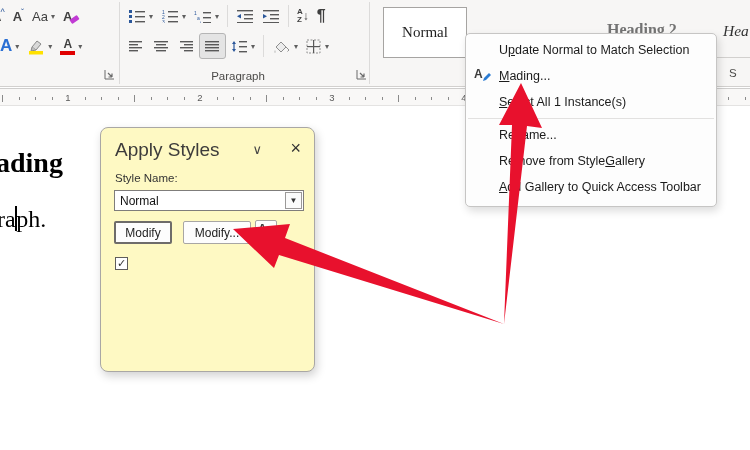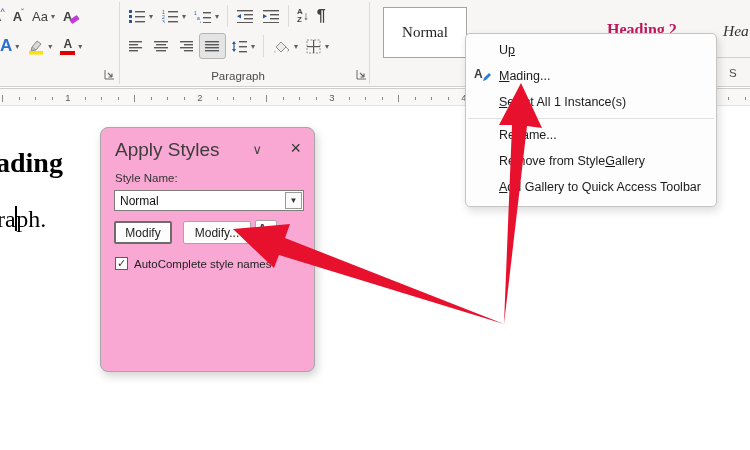--- a/index.html
+++ b/index.html
@@ -34,21 +34,21 @@
   .launcher { position:absolute; width:12px; height:12px; }
 
   
   .style-normal { position:absolute; left:383px; top:7px; width:84px; height:51px;
                   background:#fff; border:1px solid #a6a4a2; display:flex;
                   align-items:center; justify-content:center;
                   font-family:"Liberation Serif", serif; font-size:15px; color:#1f1f1f; }
   .gal-h1 { position:absolute; left:494px; top:19px; font-family:"Liberation Serif", serif;
             font-weight:bold; font-size:17px; color:#262626; white-space:nowrap; }
   .gal-h2 { position:absolute; left:607px; top:21px; font-family:"Liberation Serif", serif;
-            font-weight:bold; font-size:16px; color:#be185d; white-space:nowrap; }
+            font-weight:bold; font-size:16px; color:#737373; white-space:nowrap; }
   .gal-h3 { position:absolute; left:723px; top:22px; font-family:"Liberation Serif", serif;
             font-style:italic; font-size:15.5px; color:#333; white-space:nowrap; }
   .gal-bottom-line { position:absolute; left:717px; top:57px; width:33px; height:1px; background:#d2d0ce; }
   .styles-label { position:absolute; left:729px; top:67px; font-size:11.5px; color:#4b4a48; }
 
   
   .ruler { position:absolute; left:0; top:88px; width:750px; height:18px;
            background:#f9f8f7; border-top:1px solid #cfcecd; border-bottom:1px solid #e4e3e2; z-index:1; }
   .tick { position:absolute; width:1px; background:#8a8a8a; }
   .tick.minor { height:3px; top:8px; }
@@ -59,21 +59,21 @@
   .docarea { position:absolute; left:0; top:107px; width:750px; height:343px; background:#fff; z-index:0; }
   .doc-heading { position:absolute; left:-4px; top:40px; font-family:"Liberation Serif", serif;
                  font-weight:bold; font-size:28px; color:#000; }
   .doc-para { position:absolute; left:-3px; top:99px; font-family:"Liberation Serif", serif;
               font-size:24px; color:#000; }
   .caret { display:inline-block; width:1.5px; height:25px; background:#000;
            vertical-align:-4px; margin:0 -0.5px; }
 
   
   .dialog { position:absolute; left:100px; top:127px; width:215px; height:245px;
-            background:#f9a8d4; border:1px solid #a9a7a5; border-radius:8px;
+            background:#fef9c3; border:1px solid #a9a7a5; border-radius:8px;
             box-shadow:2px 4px 10px rgba(0,0,0,.18); z-index:5; }
   .dlg-title { position:absolute; left:14px; top:11px; font-size:19px; color:#3d3c3b; }
   .dlg-chevron { position:absolute; right:52px; top:14px; font-size:13px; color:#444; }
   .dlg-close { position:absolute; right:13px; top:10px; font-size:18px; color:#333; }
   .dlg-label { position:absolute; left:14px; top:44px; font-size:11.5px; color:#333; }
   .combo { position:absolute; left:13px; top:62px; width:190px; height:21px;
            background:#fff; border:1px solid #7f7d7b; }
   .combo-text { position:absolute; left:5px; top:3px; font-size:12px; color:#111; }
   .combo-btn { position:absolute; right:1px; top:1px; bottom:1px; width:17px;
                background:#fbfbfb; border:1px solid #9b9998; display:flex;
@@ -403,28 +403,28 @@
   <div class="btn btn-modify">Modify...</div>
   <div class="btn btn-styles">
     <span class="stylesAico">
       <span class="a1">A</span>
         <span class="a2">A</span>
     </span>
   </div>
 
   <div class="chk-row">
     <span class="chk-box">✓</span>
-    <span class="chk-label">AutoComplete style names</span>
   </div>
 </div>
 
 <div class="cmenu" id="cmenu">
     <div class="citem">
       <span>U</span>
       <span class="accel">p</span>
+      <span>date Normal to Match Selection</span>
     </div>
     <div class="citem">
       <span class="cicon modico">
         <span class="ma">A</span>
         <svg width="10" height="10">
           <path d="M1 9 L2 6 L7 1 L9 3 L4 8 Z" fill="#2b7cd3"></path>
         </svg>
       </span>
       <span></span>
       <span class="accel">M</span>

